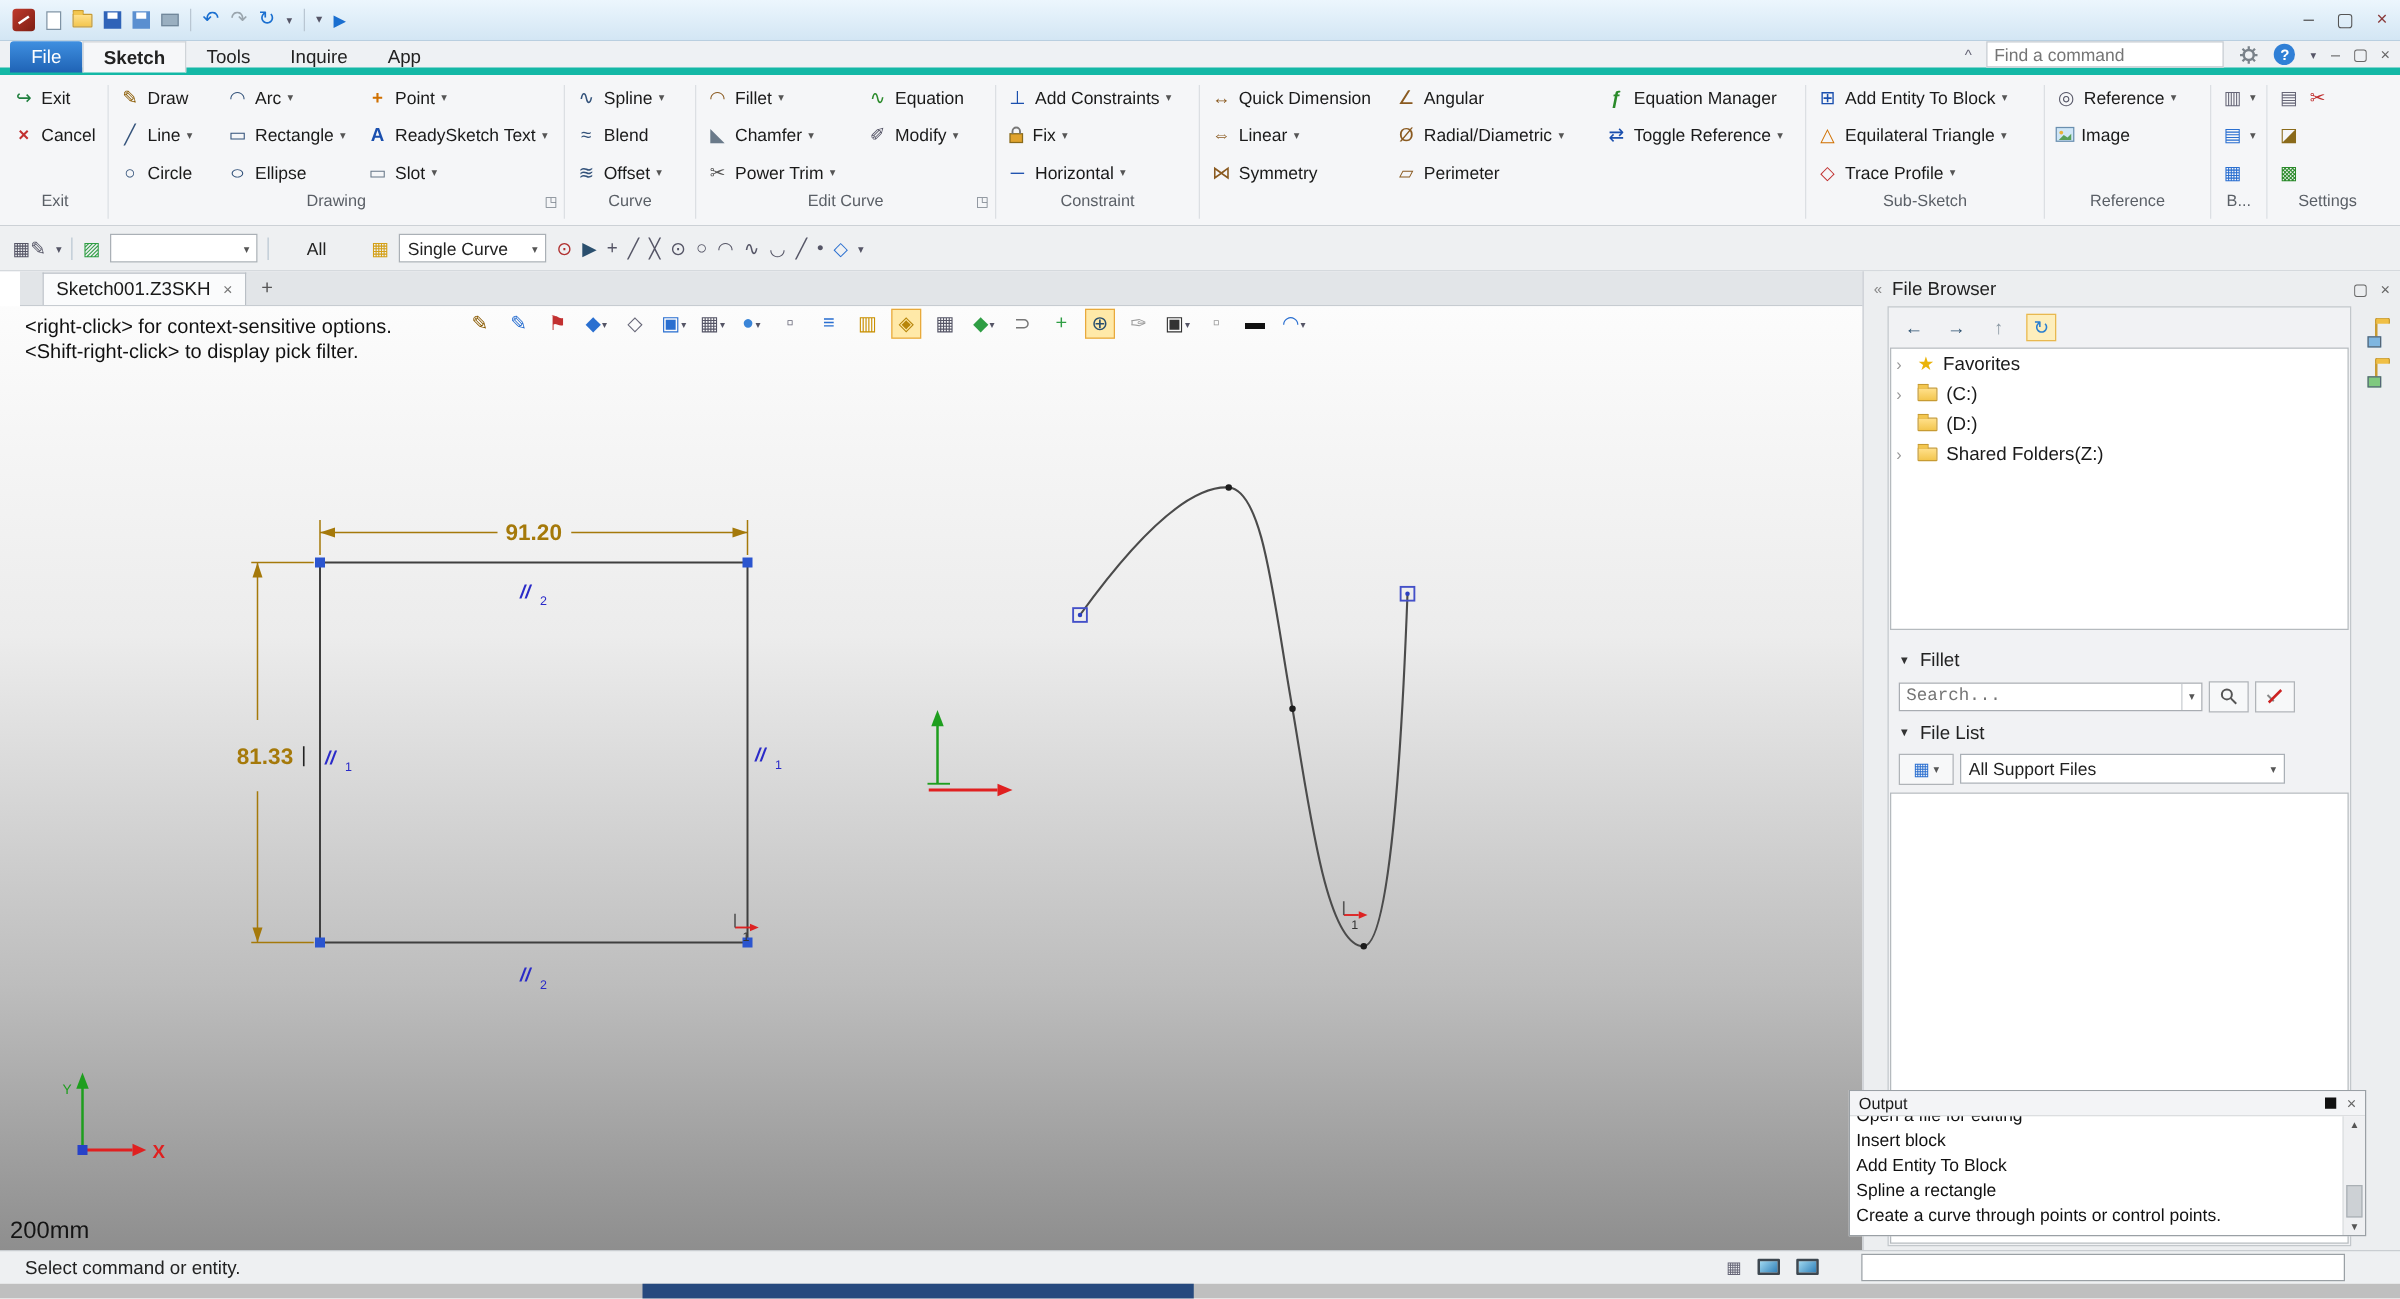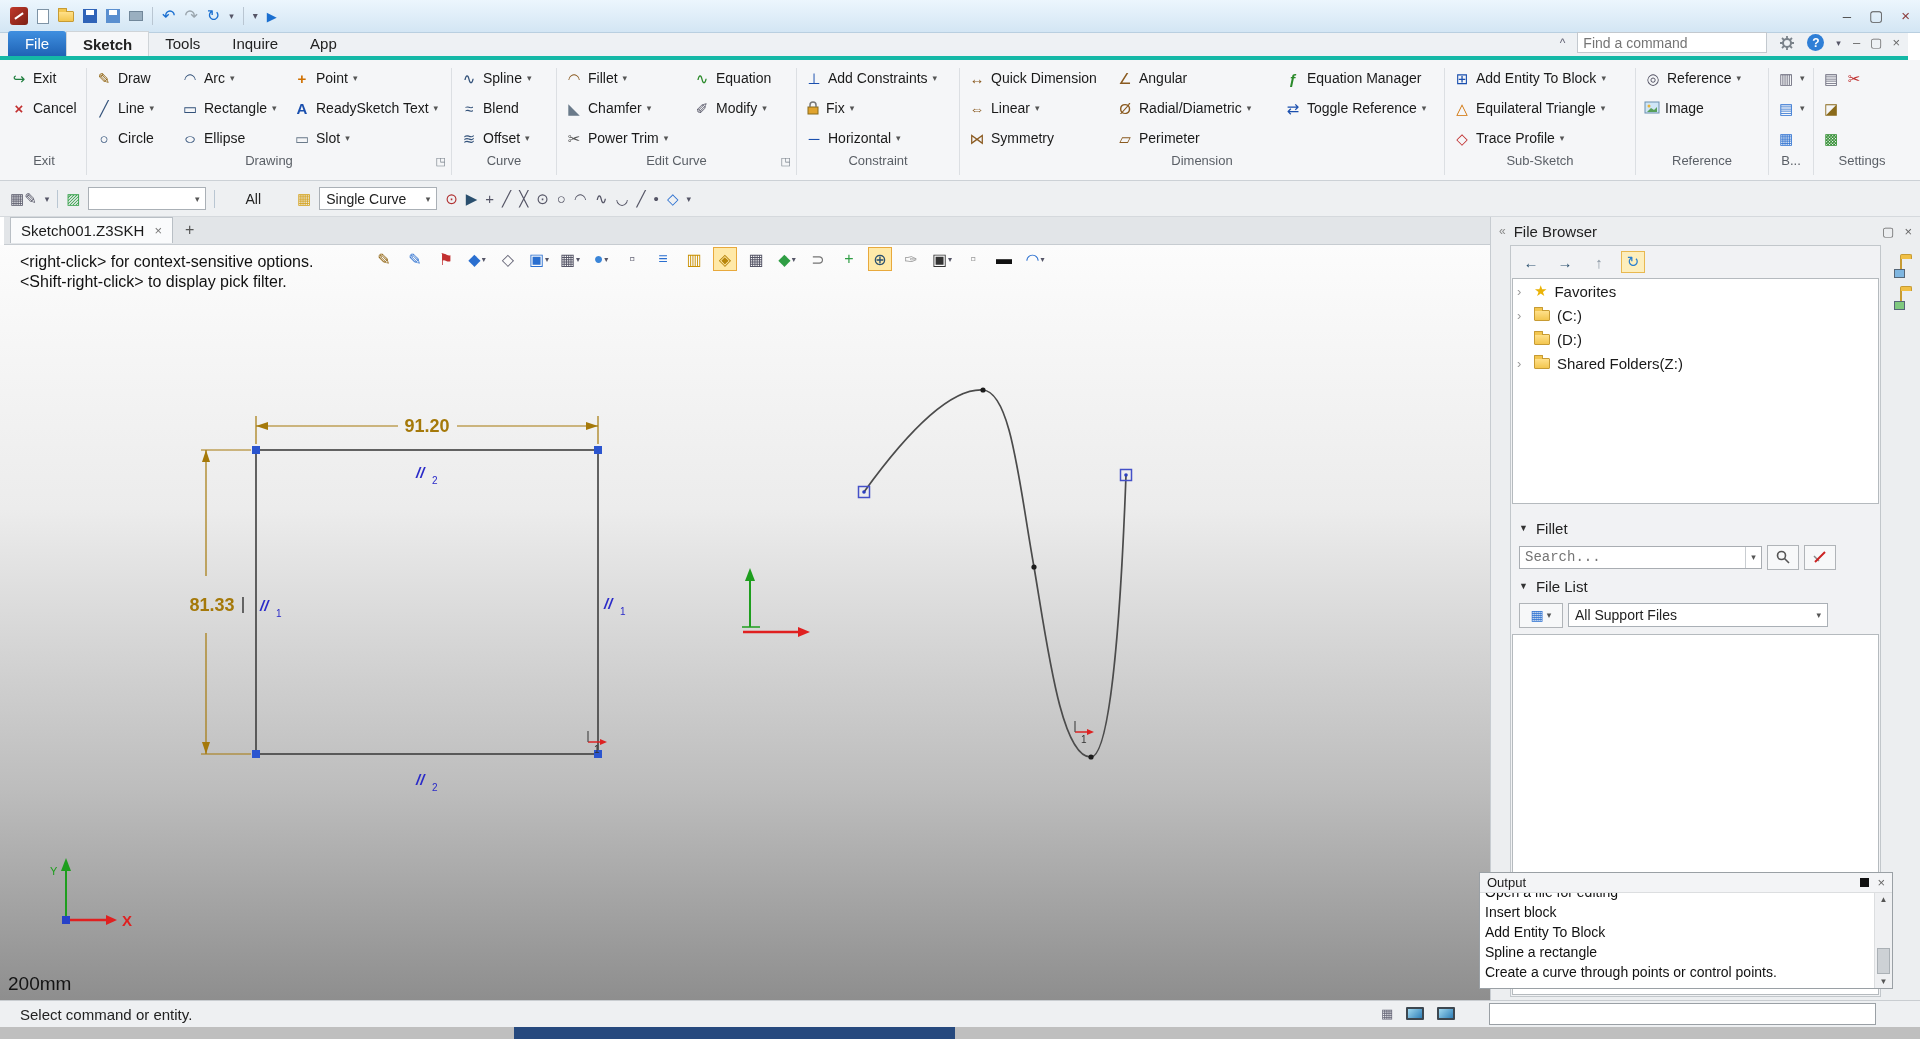--- a/index.html
+++ b/index.html
@@ -17,21 +17,21 @@
 .ic-page{width:12px;height:15px;background:#fff;border:1px solid #7e93a5}
 .folder{position:relative;width:16px;height:11px;background:linear-gradient(#ffe08a,#f3c64f);border:1px solid #c79b33;border-radius:1px}
 .folder::before{content:"";position:absolute;top:-4px;left:-1px;width:7px;height:3px;background:#f3c64f;border:1px solid #c79b33;border-bottom:none;border-radius:1px 1px 0 0}
 .ic-floppy{width:14px;height:14px;background:#2f63b8;position:relative}
 .ic-floppy::before{content:"";position:absolute;left:3px;top:1px;right:3px;height:5px;background:#fff}
 .ic-floppy.alt{background:#5a8fd0}
 .ic-print{width:14px;height:10px;background:#9aafc0;border:1px solid #71879a}
 .qglyph{font-size:16px;line-height:1}
 
 
-.tabrow{position:absolute;top:33px;left:0;right:12px;height:27px;background:#eef1f4;display:flex;align-items:flex-end;border-bottom:4px solid #14b8a6}
+.tabrow{position:absolute;top:33px;left:0;right:0;height:27px;background:#eef1f4;display:flex;align-items:flex-start;border-bottom:6px solid #14b8a6}
 .file-tab{height:25px;width:58px;margin-left:8px;background:linear-gradient(#3f8fe0,#1f63b5);color:#fff;display:flex;align-items:center;justify-content:center;border-radius:3px 3px 0 0;font-size:15px}
 .mtab{height:25px;padding:0 16px;display:flex;align-items:center;font-size:15px;color:#222}
 .mtab.active{background:#f6f7f9;border:1px solid #cfd4d8;border-bottom:none;font-weight:bold}
 .tabrow-right{margin-left:auto;display:flex;align-items:center;gap:12px;padding:0 8px 3px 0}
 .findbox{width:190px;height:21px;background:#fff;border:1px solid #c3c9cf;display:flex;align-items:center;padding:0 5px}
 .findbox input{border:none;outline:none;flex:1;font-size:14px;color:#444;font-family:"Liberation Sans",sans-serif;background:transparent}
 .help{width:17px;height:17px;border-radius:50%;background:#2f7fd6;color:#fff;font-size:12px;font-weight:bold;display:flex;align-items:center;justify-content:center}
 .mdibtns{display:flex;gap:10px;font-size:13px;color:#666}
 
 
@@ -47,21 +47,21 @@
 .gi{width:18px;display:inline-flex;justify-content:center;font-size:15px;line-height:1}
 .isvg{width:16px;height:16px}
 
 
 .toolbar2{position:absolute;top:181px;left:0;right:0;height:36px;background:#eef0f2;border-bottom:1px solid #d5d9dd;display:flex;align-items:center;padding:0 10px;gap:8px}
 .t2icon{font-size:15px;color:#556;display:inline-flex;align-items:center}
 .combo{height:23px;background:#fff;border:1px solid #aab0b6;display:flex;align-items:center;justify-content:space-between;padding:0 6px;font-size:14px;color:#222}
 .combo .dd{font-size:9px;color:#555;margin-left:6px}
 
 
-.docbar{position:absolute;top:217px;left:4px;width:1490px;height:28px;background:#e2e5e8;border-bottom:1px solid #c7ccd1;display:flex;align-items:flex-start;padding-left:6px}
+.docbar{position:absolute;top:217px;left:16px;width:1490px;height:28px;background:#e2e5e8;border-bottom:1px solid #c7ccd1;display:flex;align-items:center;padding-left:18px}
 .doctab{height:26px;background:#fafbfc;border:1px solid #b9bfc5;border-bottom:none;display:flex;align-items:center;gap:10px;padding:0 10px;font-size:15px}
 .doctab .x{color:#777;font-size:13px}
 .newtab{margin-left:12px;height:26px;display:flex;align-items:center;color:#555;font-size:16px}
 
 
 .canvas{position:absolute;top:245px;left:0;width:1490px;height:755px;background:linear-gradient(180deg,#fcfcfc 0%,#ececec 35%,#bdbdbd 72%,#8e8e8e 100%)}
 .hint{position:absolute;left:20px;font-size:16px;color:#111}
 .cvtb{position:absolute;top:2px;left:372px;display:flex;align-items:center;gap:7px}
 .cvi{width:24px;height:24px;display:flex;align-items:center;justify-content:center;font-size:16px;border:1px solid transparent}
 .cvi.sel{background:#ffe9a8;border:1px solid #e8a93c}
@@ -368,21 +368,20 @@
               <span class="gi" style="color:#2a8a2a;font-weight:bold">ƒ</span>
               <span>Equation Manager</span>
             </div>
           <div class="rbtn">
               <span class="gi" style="color:#1a4fae">⇄</span>
               <span>Toggle Reference</span>
               <span class="dd">▾</span>
             </div>
         </div>
       </div>
-      <div class="rlabel">Dimension</div>
     </div>
     <div class="rsep"></div>
 
     <div class="rgroup" style="width:186px">
       <div class="rcols">
           <div class="rcol">
         <div class="rbtn">
               <span class="gi" style="color:#1a4fae">⊞</span>
               <span>Add Entity To Block</span>
               <span class="dd">▾</span>

